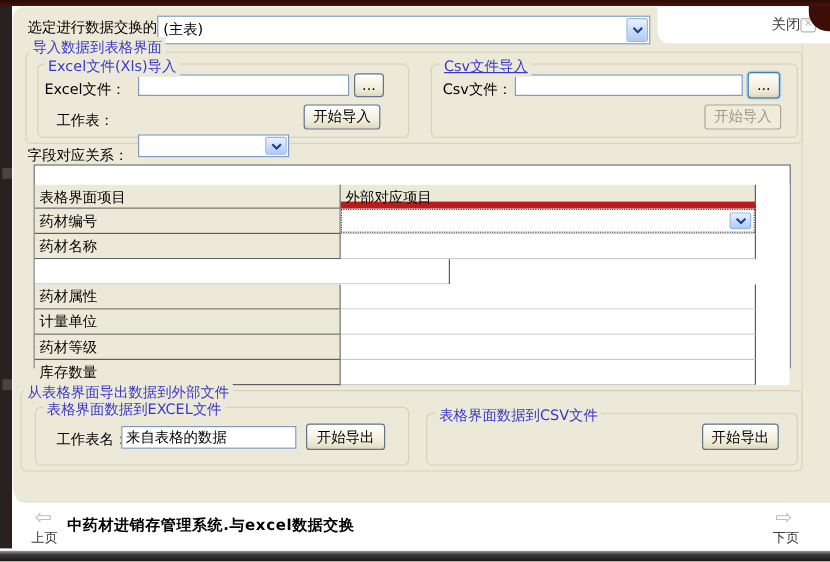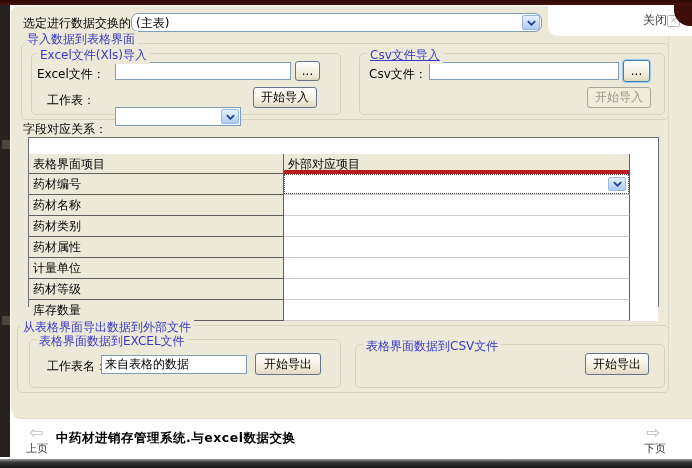--- a/index.html
+++ b/index.html
@@ -60,21 +60,21 @@
   .plain-label{white-space:nowrap;}
 
   
   .grid{left:27px;top:136px;width:631px;height:170px;background:#fff;border:1px solid #6e6e6e;display:flex;flex-direction:column;}
   .g-row{display:flex;height:21px;flex:0 0 auto;}
   .g-row.head{height:20px;margin-top:16px;}
   .c1{width:255px;flex:0 0 255px;background:#ece9d8;border-right:1px solid #5f5f5f;border-bottom:1px solid #5f5f5f;
       padding:2px 4px;box-sizing:border-box;overflow:hidden;white-space:nowrap;}
   .c2{width:346px;flex:0 0 346px;background:#fff;border-right:1px solid #5f5f5f;border-bottom:1px solid #cccccc;
       box-sizing:border-box;position:relative;}
-  .head .c2{background:#ece9d8;border-bottom:4px solid #b91c1c;padding:2px 4px;}
+  .head .c2{background:#ece9d8;border-bottom:6px solid #b91c1c;padding:2px 4px;}
   .gfill{flex:1 1 auto;background:#fff;}
   .cellcombo{position:absolute;inset:0;border:1px dotted #4a4a4a;background:#fff;}
   .cellcombo .combo-arrow{right:2px;top:2px;bottom:2px;}
 
   
   .nav-arrow{font-size:17px;color:#bdbdbd;line-height:16px;}
   .nav-label{font-size:11px;color:#3a3a3a;}
   .foot-title{font-weight:bold;font-size:12.5px;color:#000;letter-spacing:.5px;}
   .bottombar{left:0;top:459px;width:692px;height:9px;background:linear-gradient(180deg,#9c9c9c 0%,#3a3a3a 35%,#141414 100%);z-index:6;}
 </style>
@@ -90,21 +90,21 @@
 
 <div class="abs closetab">
   <span>关闭</span>
   <span class="closebox">×</span>
 </div>
 
 <div class="abs panel">
   <div class="abs panel-right-line"></div>
 
   <div class="abs plain-label" style="left:12px;top:9px;">选定进行数据交换的表格：</div>
-  <div class="abs xpcombo" style="left:120px;top:7px;width:411px;height:19px;border-radius:7px;">
+  <div class="abs xpcombo" style="left:120px;top:7px;width:411px;height:24px;">
     <span class="combo-val">(主表)</span>
     <span class="combo-arrow">
       <svg width="9" height="6" viewBox="0 0 10 6">
           <path d="M1 1 L5 5 L9 1" stroke="#1c3e94" stroke-width="2" fill="none"></path>
         </svg>
     </span>
   </div>
 
   <div class="abs grp" style="left:10px;top:37px;width:648px;height:77px;"></div>
   <div class="abs grp-label" style="left:13px;top:25px;">导入数据到表格界面</div>
@@ -153,21 +153,20 @@
         </div>
       </div>
       <div class="gfill"></div>
     </div>
     <div class="g-row">
       <div class="c1">药材名称</div>
       <div class="c2"></div>
       <div class="gfill"></div>
     </div>
     <div class="g-row">
-      <div class="c1">药材类别</div>
       <div class="c2"></div>
       <div class="gfill"></div>
     </div>
     <div class="g-row">
       <div class="c1">药材属性</div>
       <div class="c2"></div>
       <div class="gfill"></div>
     </div>
     <div class="g-row">
       <div class="c1">计量单位</div>

